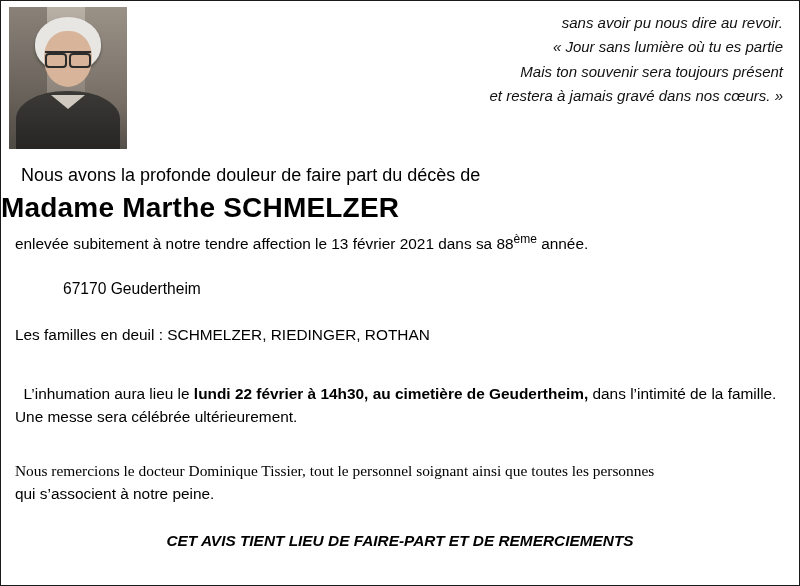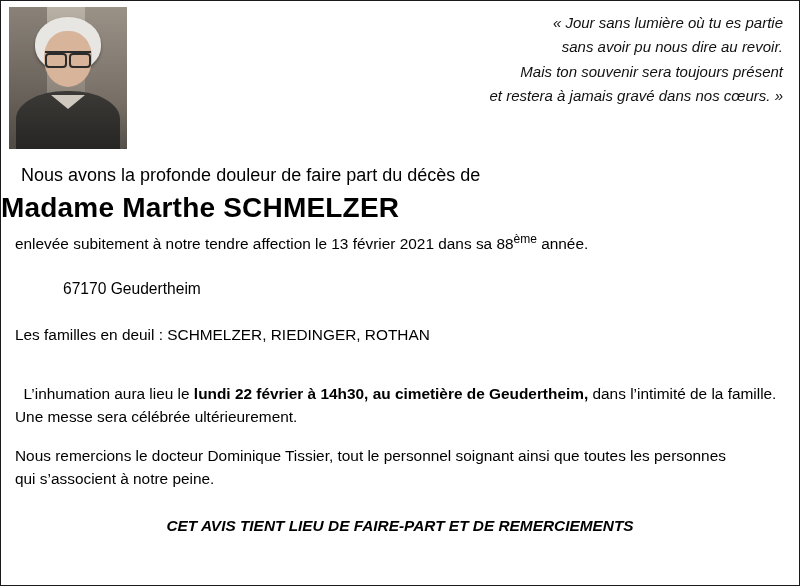--- a/index.html
+++ b/index.html
@@ -123,21 +123,21 @@
   .para { margin-top: 16px; }
   .para.tight { margin-top: 6px; }
   .city {
     font-weight: normal;
     font-size: 15.6px;
     padding-left: 48px;
     margin-top: 22px;
   }
   .families { margin-top: 22px; }
   .burial { margin-top: 36px; text-align: center; }
-  .thanks { margin-top: 16px; }
+  .thanks { margin-top: 31px; font-family: Liberation Serif, serif; }
   .footer {
     margin-top: 24px;
     text-align: center;
     font-weight: bold;
     font-style: italic;
     font-size: 15.4px;
   }
   b, .b { font-weight: bold; }
   sup { font-size: 12px; vertical-align: super; }
 </style>
@@ -153,22 +153,22 @@
         <div class="bg-mid"></div>
         <div class="bg-right"></div>
         <div class="body"></div>
         <div class="hair"></div>
         <div class="face"></div>
         <div class="glasses"></div>
         <div class="collar"></div>
       </div>
     </div>
     <div class="poem">
+      <div>sans avoir pu nous dire au revoir.</div>
       <div>« Jour sans lumière où tu es partie</div>
-      <div>sans avoir pu nous dire au revoir.</div>
       <div>Mais ton souvenir sera toujours présent</div>
       <div>et restera à jamais gravé dans nos cœurs. »</div>
     </div>
   </div>
 
   <div class="lede">Nous avons la profonde douleur de faire part du décès de</div>
 
   <div class="name">Madame Marthe SCHMELZER</div>
 
 

